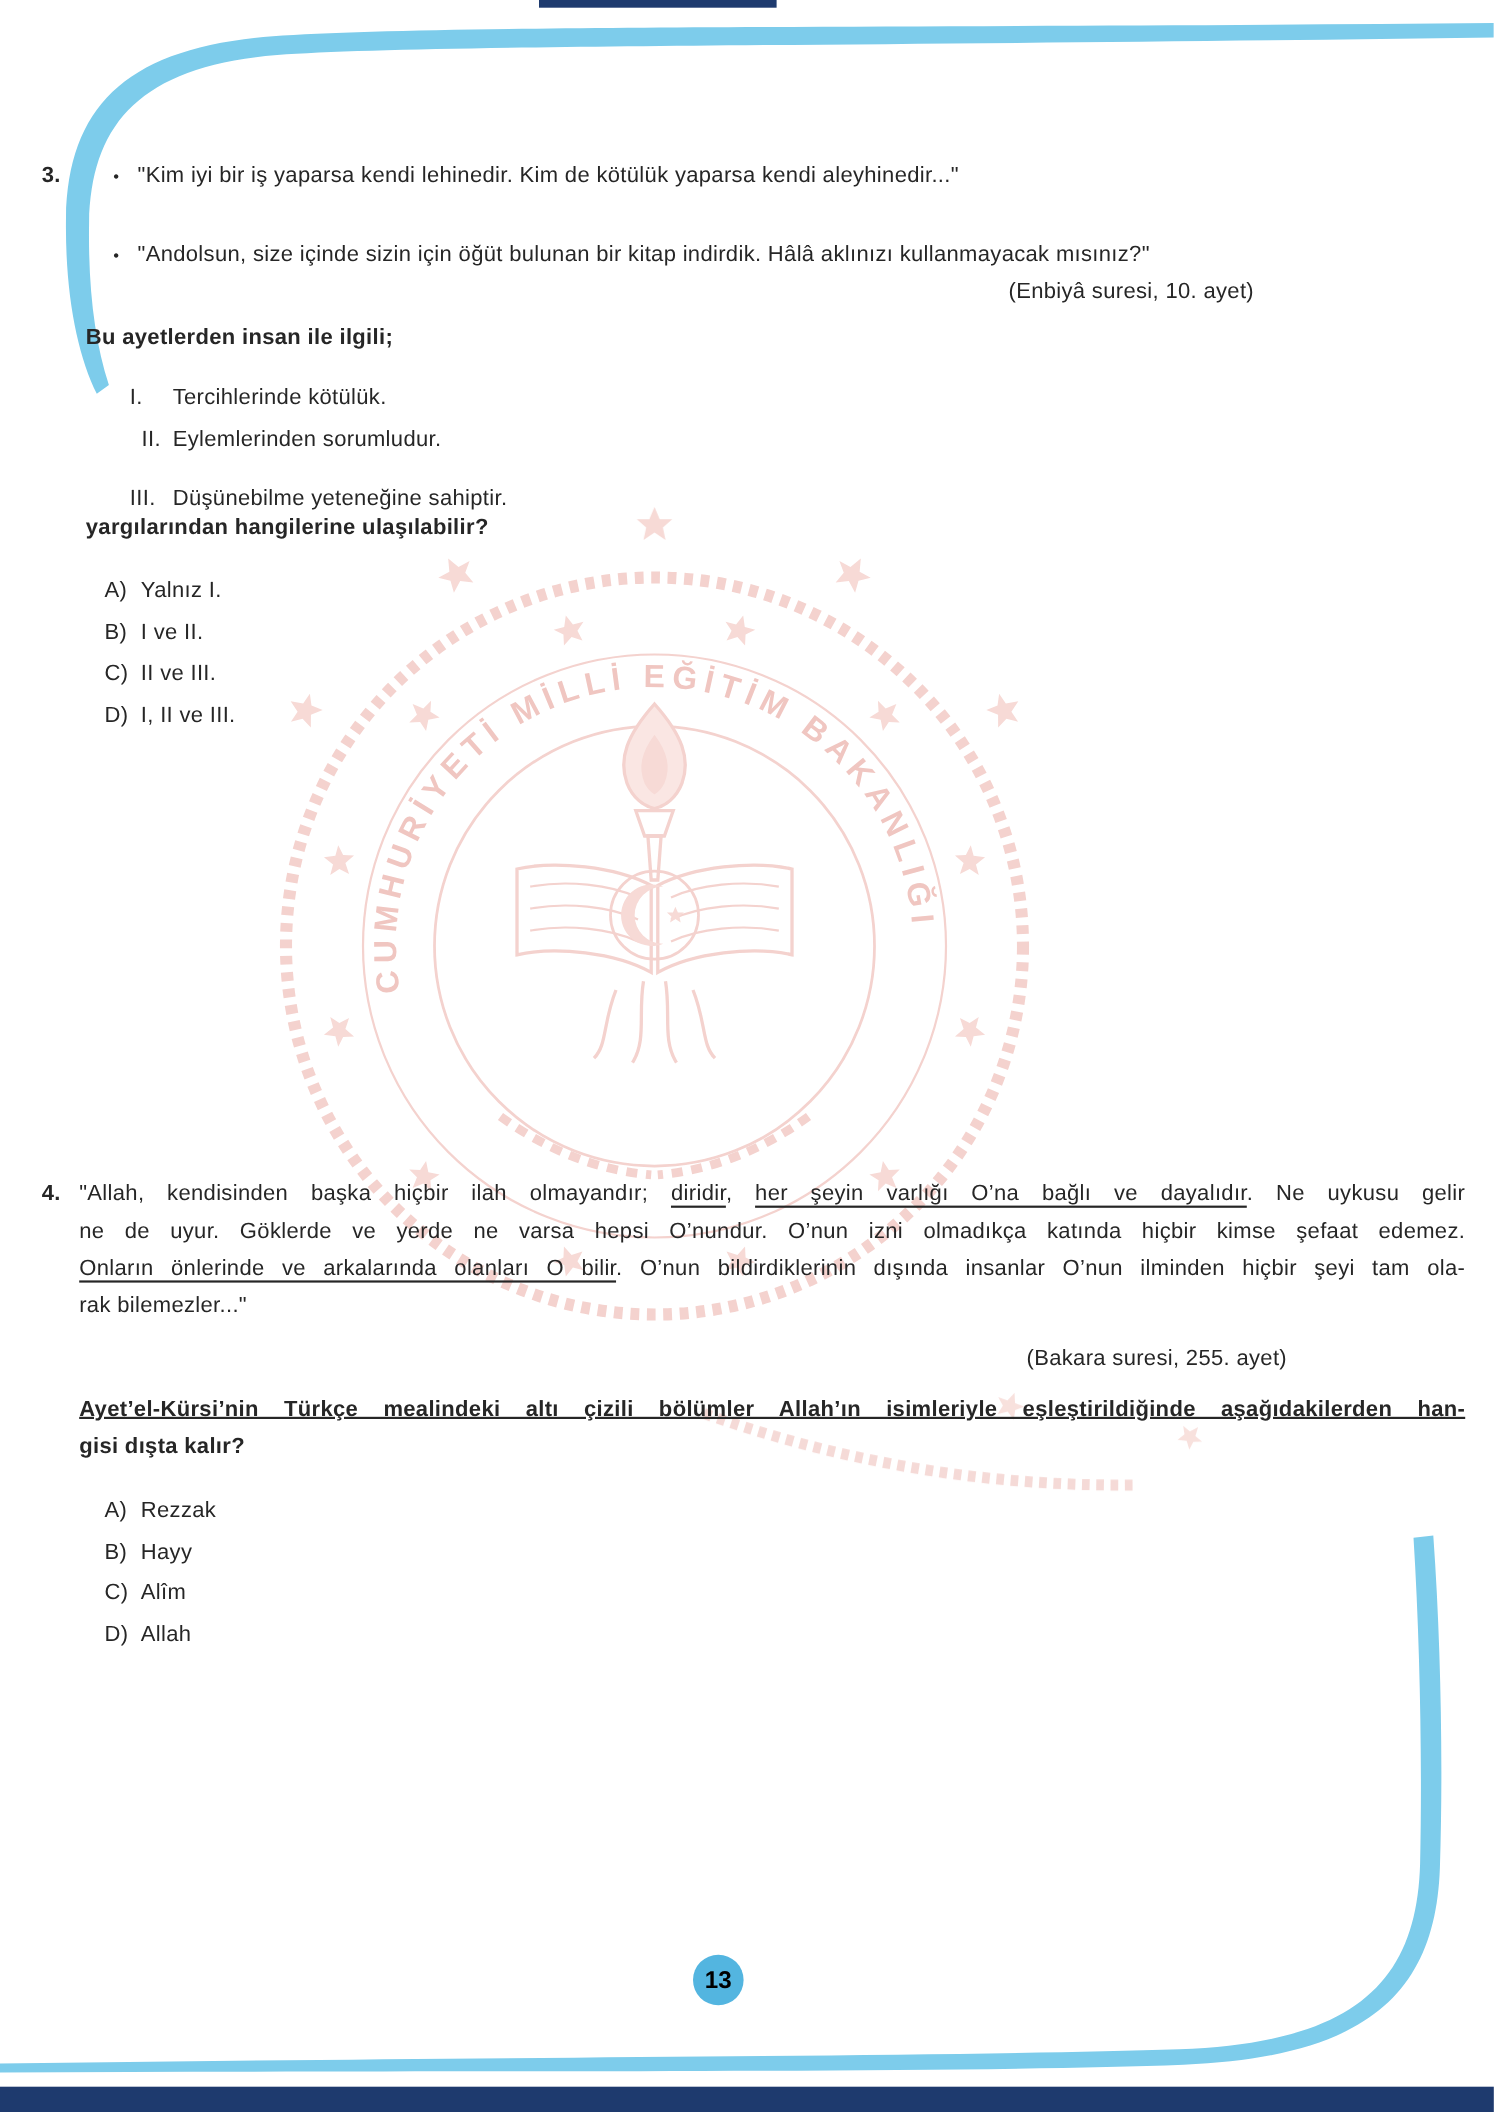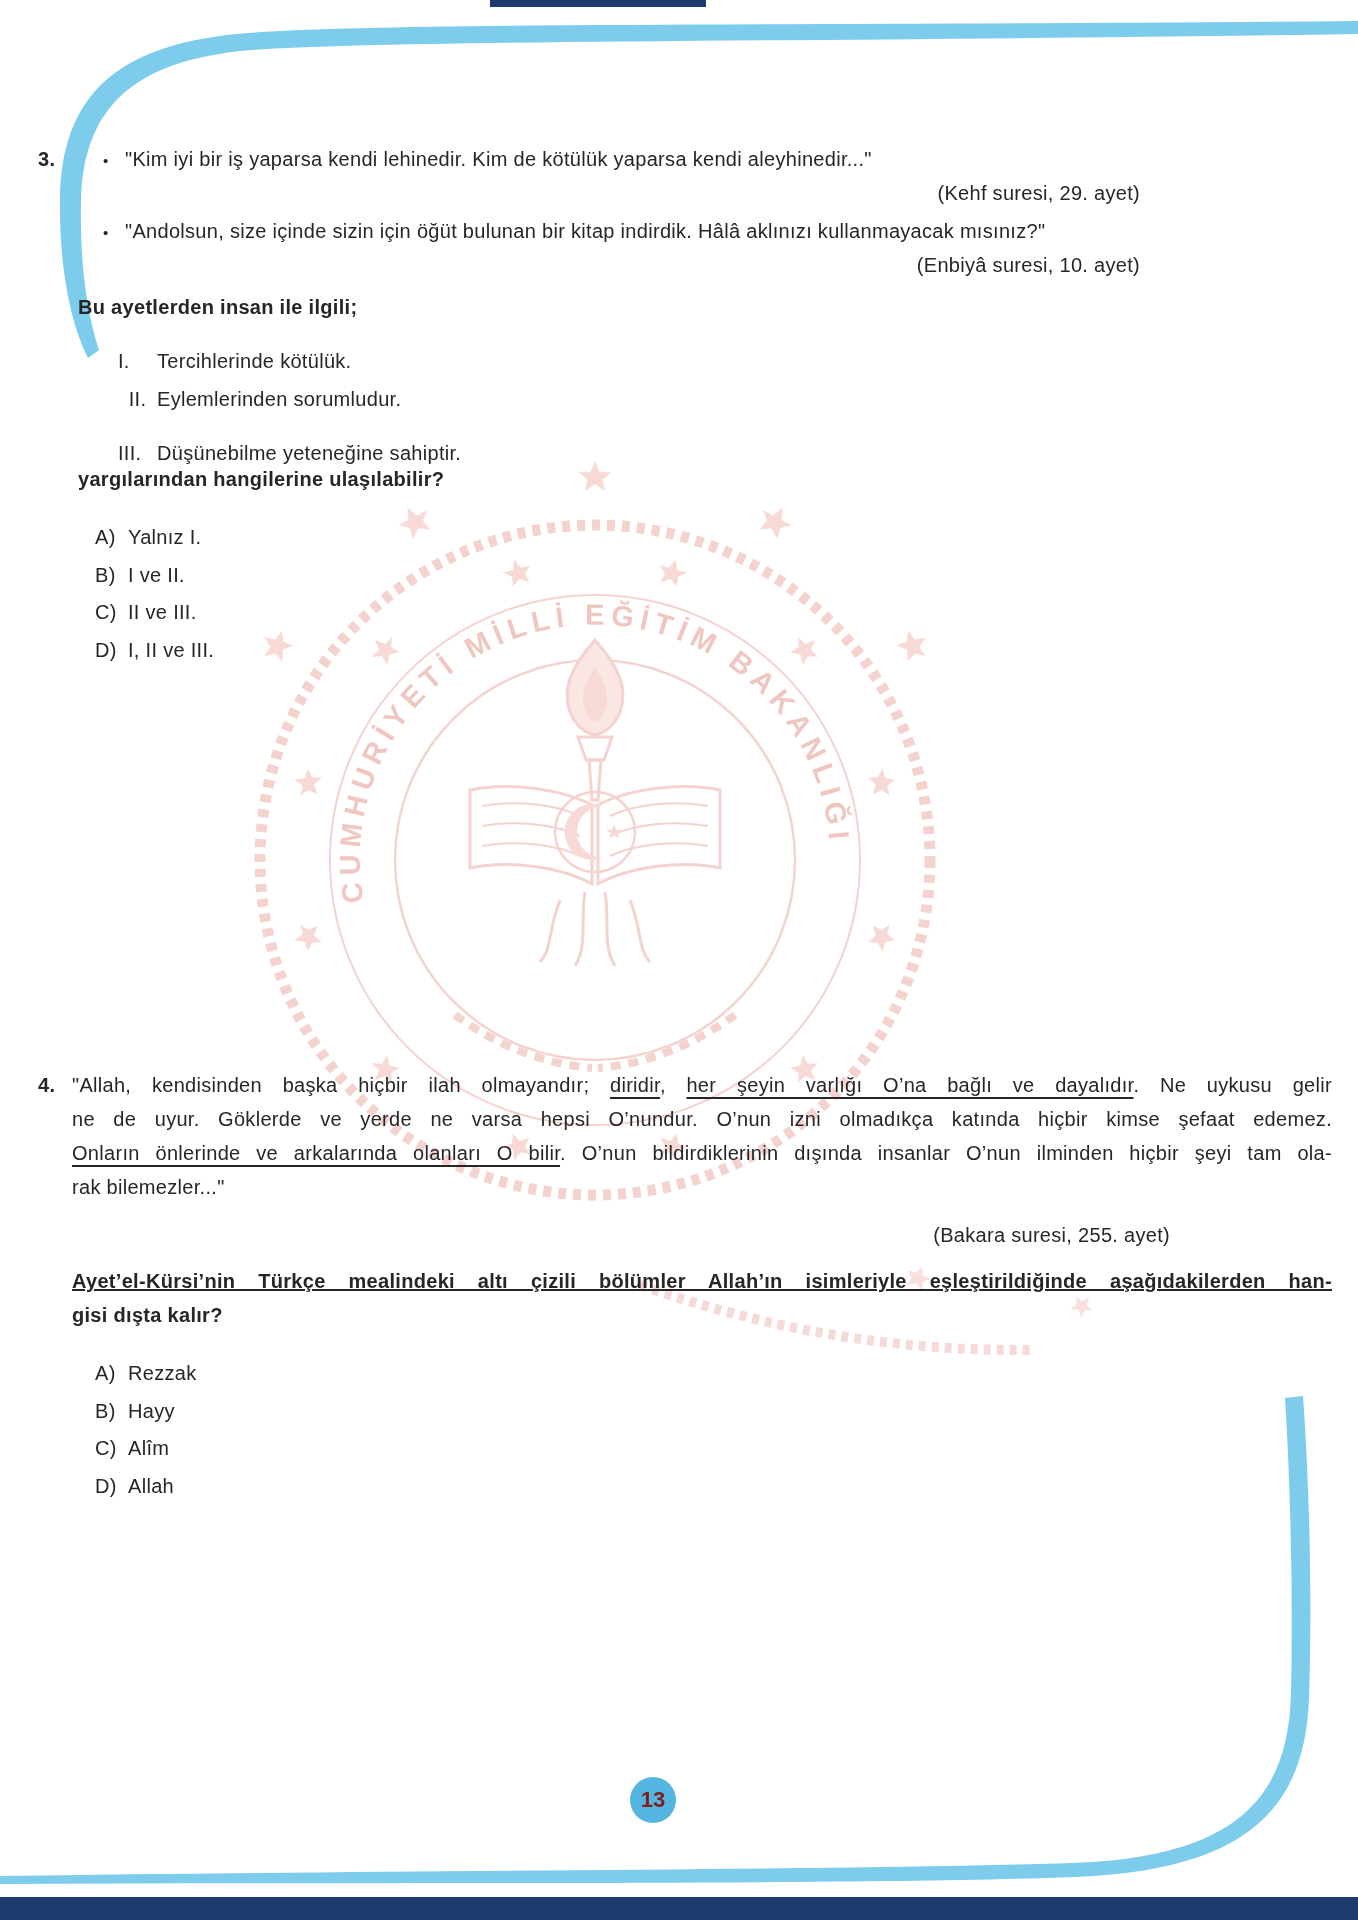--- a/index.html
+++ b/index.html
@@ -14,21 +14,21 @@
   .right { text-align:right; }
   .wrapjust { white-space:normal; text-align:justify; text-align-last:justify; }
   .wrapleft { white-space:normal; text-align:left; }
   .ul { text-decoration:underline; text-decoration-thickness:2px; text-underline-offset:5px; }
   .row { display:flex; }
   .dot { width:22px; font-size:15px; padding-top:2px; }
   .num { width:39px; }
   .lab { width:33px; }
   .badge {
     left:630px; top:1777px; width:46px; height:46px; border-radius:50%;
-    background:#53b5e0; color:#7f1d1d; font-weight:bold; font-size:22px;
+    background:#53b5e0; color:#000000; font-weight:bold; font-size:22px;
     display:flex; align-items:center; justify-content:center; letter-spacing:0;
   }
   .topline { left:490px; top:0px; width:216px; height:7px; background:#1e3a6e; }
   .botbar  { left:0px; top:1897px; width:1358px; height:23px; background:#1e3a6e; }
   svg.layer { position:absolute; left:0; top:0; pointer-events:none; }
 </style>
 </head>
 <body>
 
 <div class="page">
@@ -118,21 +118,20 @@
 
   <div class="abs topline"></div>
   <div class="abs botbar"></div>
 
   <div class="abs t b" style="left:38px; top:146px;">3.</div>
 
   <div class="abs t row" style="left:103px; top:146px; width:1040px;">
     <span class="dot">•</span>
     <span>"Kim iyi bir iş yaparsa kendi lehinedir. Kim de kötülük yaparsa kendi aleyhinedir..."</span>
   </div>
-  <div class="abs t right" style="left:125px; top:180px; width:1015px;">(Kehf suresi, 29. ayet)</div>
 
   <div class="abs t row" style="left:103px; top:218px; width:1040px;">
     <span class="dot">•</span>
     <span>"Andolsun, size içinde sizin için öğüt bulunan bir kitap indirdik. Hâlâ aklınızı kullanmayacak mısınız?"</span>
   </div>
   <div class="abs t right" style="left:125px; top:252px; width:1015px;">(Enbiyâ suresi, 10. ayet)</div>
 
   <div class="abs t b" style="left:78px; top:294px;">Bu ayetlerden insan ile ilgili;</div>
 
   <div class="abs t row" style="left:118px; top:348px;">

